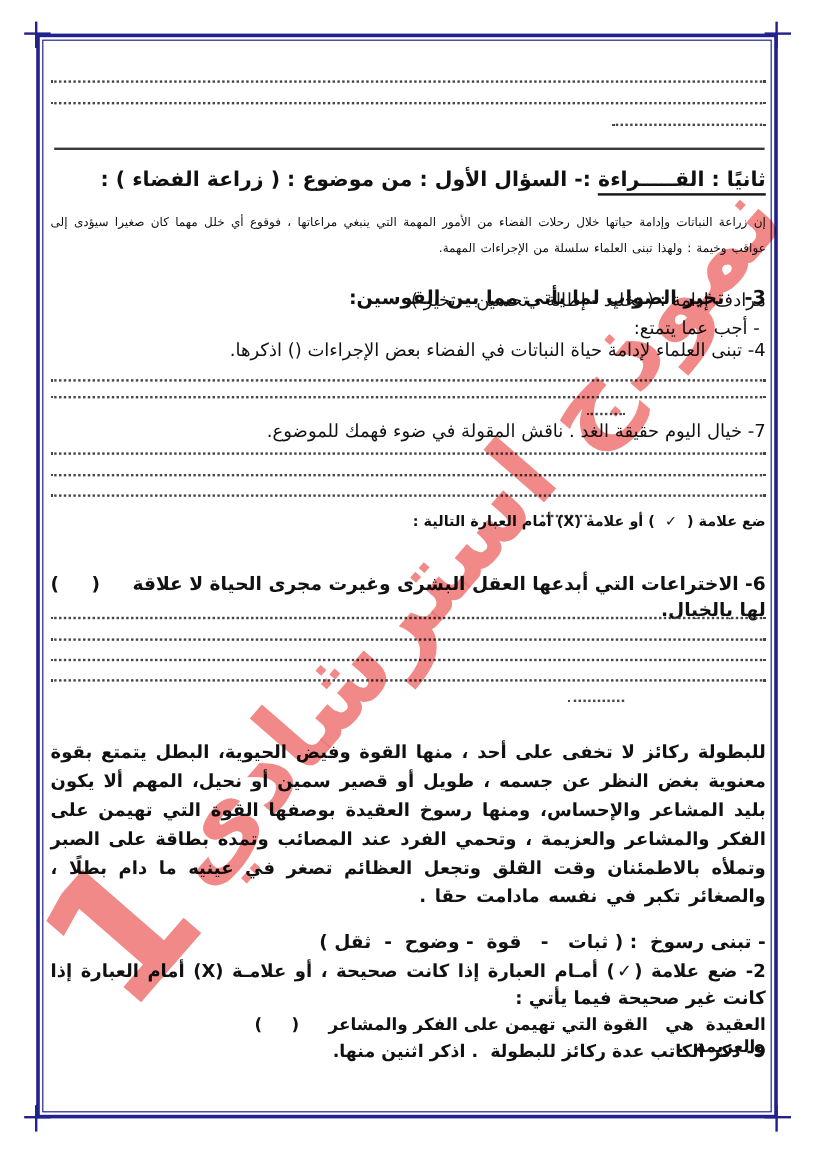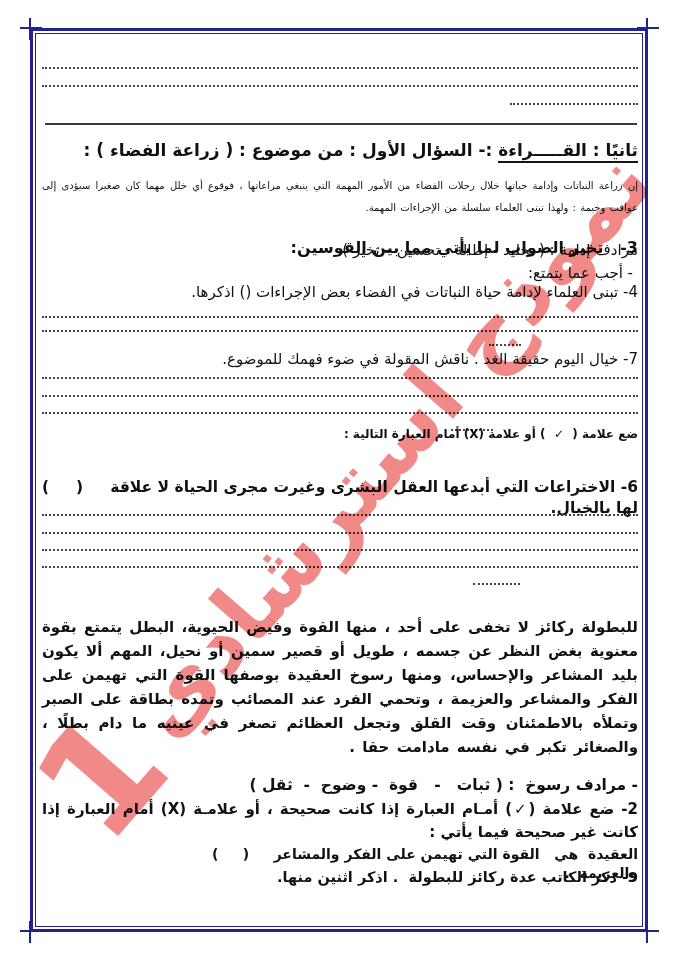--- a/index.html
+++ b/index.html
@@ -123,21 +123,21 @@
   </div>
   <div class="ans ans-full" style="top:506px;"></div>
   <div class="ans ans-full" style="top:524px;"></div>
   <div class="ans ans-full" style="top:541px;"></div>
   <div class="ans ans-full" style="top:558px;"></div>
   <div class="ans" style="top:575px;right:159px;width:47px;"></div>
 
 
   <div class="line b j" style="top:615px;font-size:15px;line-height:24px;word-spacing:2px;">للبطولة ركائز لا تخفى على أحد ، منها القوة وفيض الحيوية، البطل يتمتع بقوة معنوية بغض النظر عن جسمه ، طويل أو قصير سمين أو نحيل، المهم ألا يكون بليد المشاعر والإحساس، ومنها رسوخ العقيدة بوصفها  القوة التي تهيمن على الفكر والمشاعر والعزيمة ، وتحمي الفرد عند المصائب وتمده بطاقة على الصبر وتملأه بالاطمئنان وقت القلق وتجعل العظائم تصغر في عينيه ما دام بطلًا ،  والصغائر تكبر في نفسه مادامت حقا .</div>
 
-  <div class="line b pre" style="top:775px;font-size:15.5px;">- مرادف رسوخ  : ( ثبات   -   قوة  - وضوح  -  ثقل )</div>
+  <div class="line b pre" style="top:775px;font-size:15.5px;">- تبنى رسوخ  : ( ثبات   -   قوة  - وضوح  -  ثقل )</div>
 
   <div class="line b j" style="top:798px;font-size:15px;line-height:23px;">2-  ضع علامة (✓) أمـام العبارة إذا كانت صحيحة ، أو علامـة (X) أمام العبارة إذا كانت غير صحيحة فيما يأتي :</div>
   <div class="line b flexrow" style="top:845px;font-size:14px;padding-left:170px;box-sizing:border-box;">
     <span class="pre">العقيدة  هي   القوة التي تهيمن على الفكر والمشاعر والعزيمة  .</span>
     <span>(&nbsp;&nbsp;&nbsp;&nbsp;&nbsp;)</span>
   </div>
 
   <div class="line b pre" style="top:868px;font-size:14.5px;">9- ذكر الكاتب عدة ركائز للبطولة  . اذكر اثنين منها.</div>
 
   <div class="watermark">

